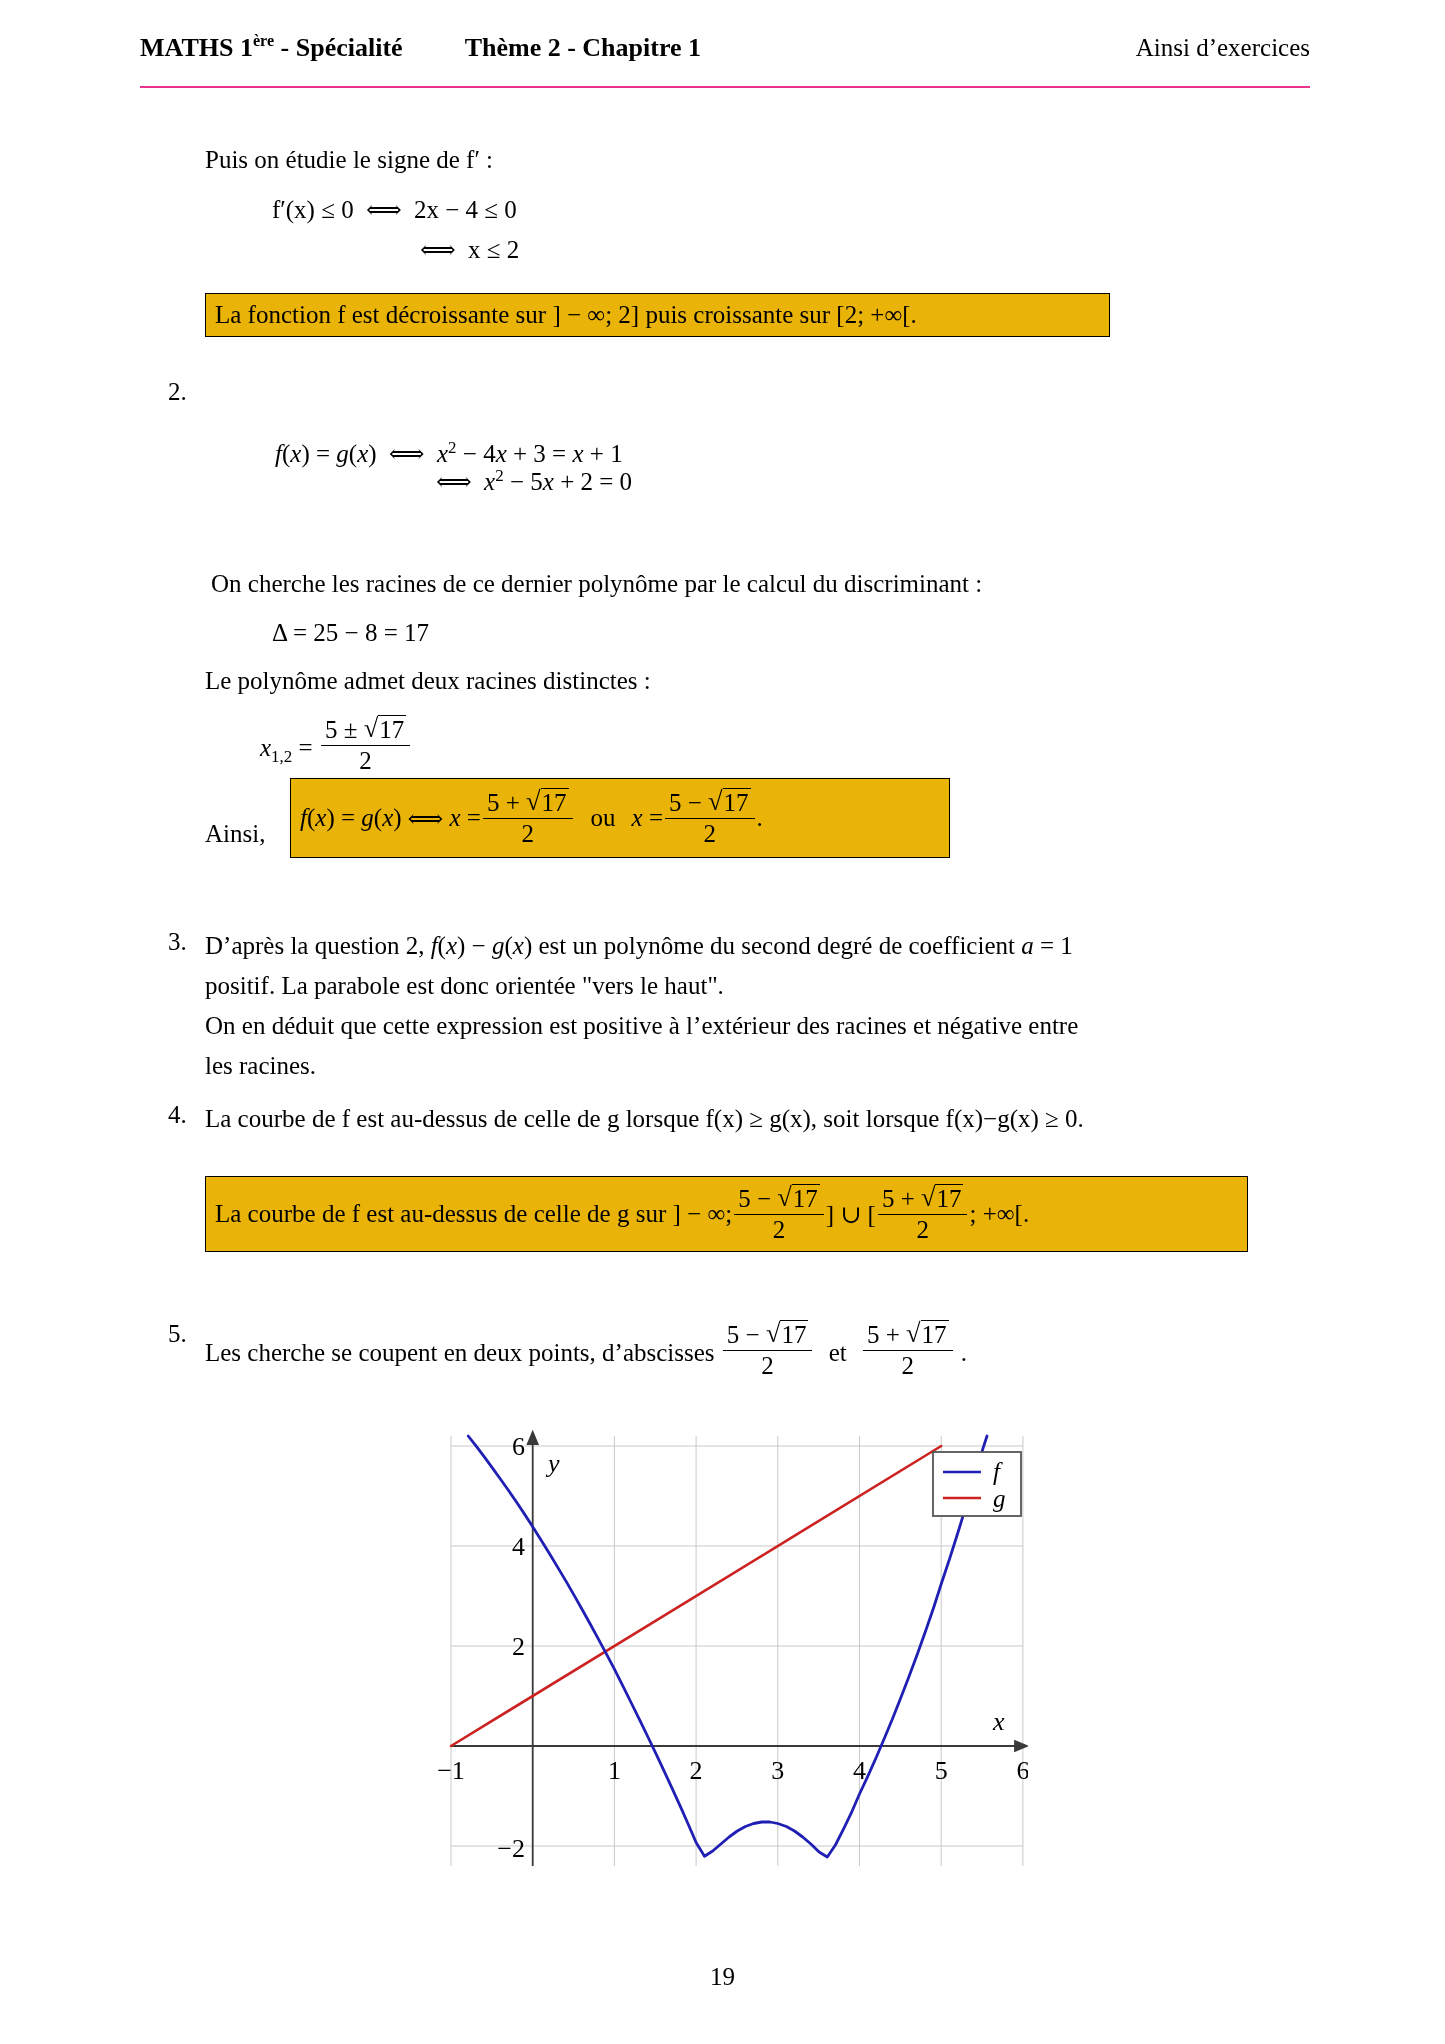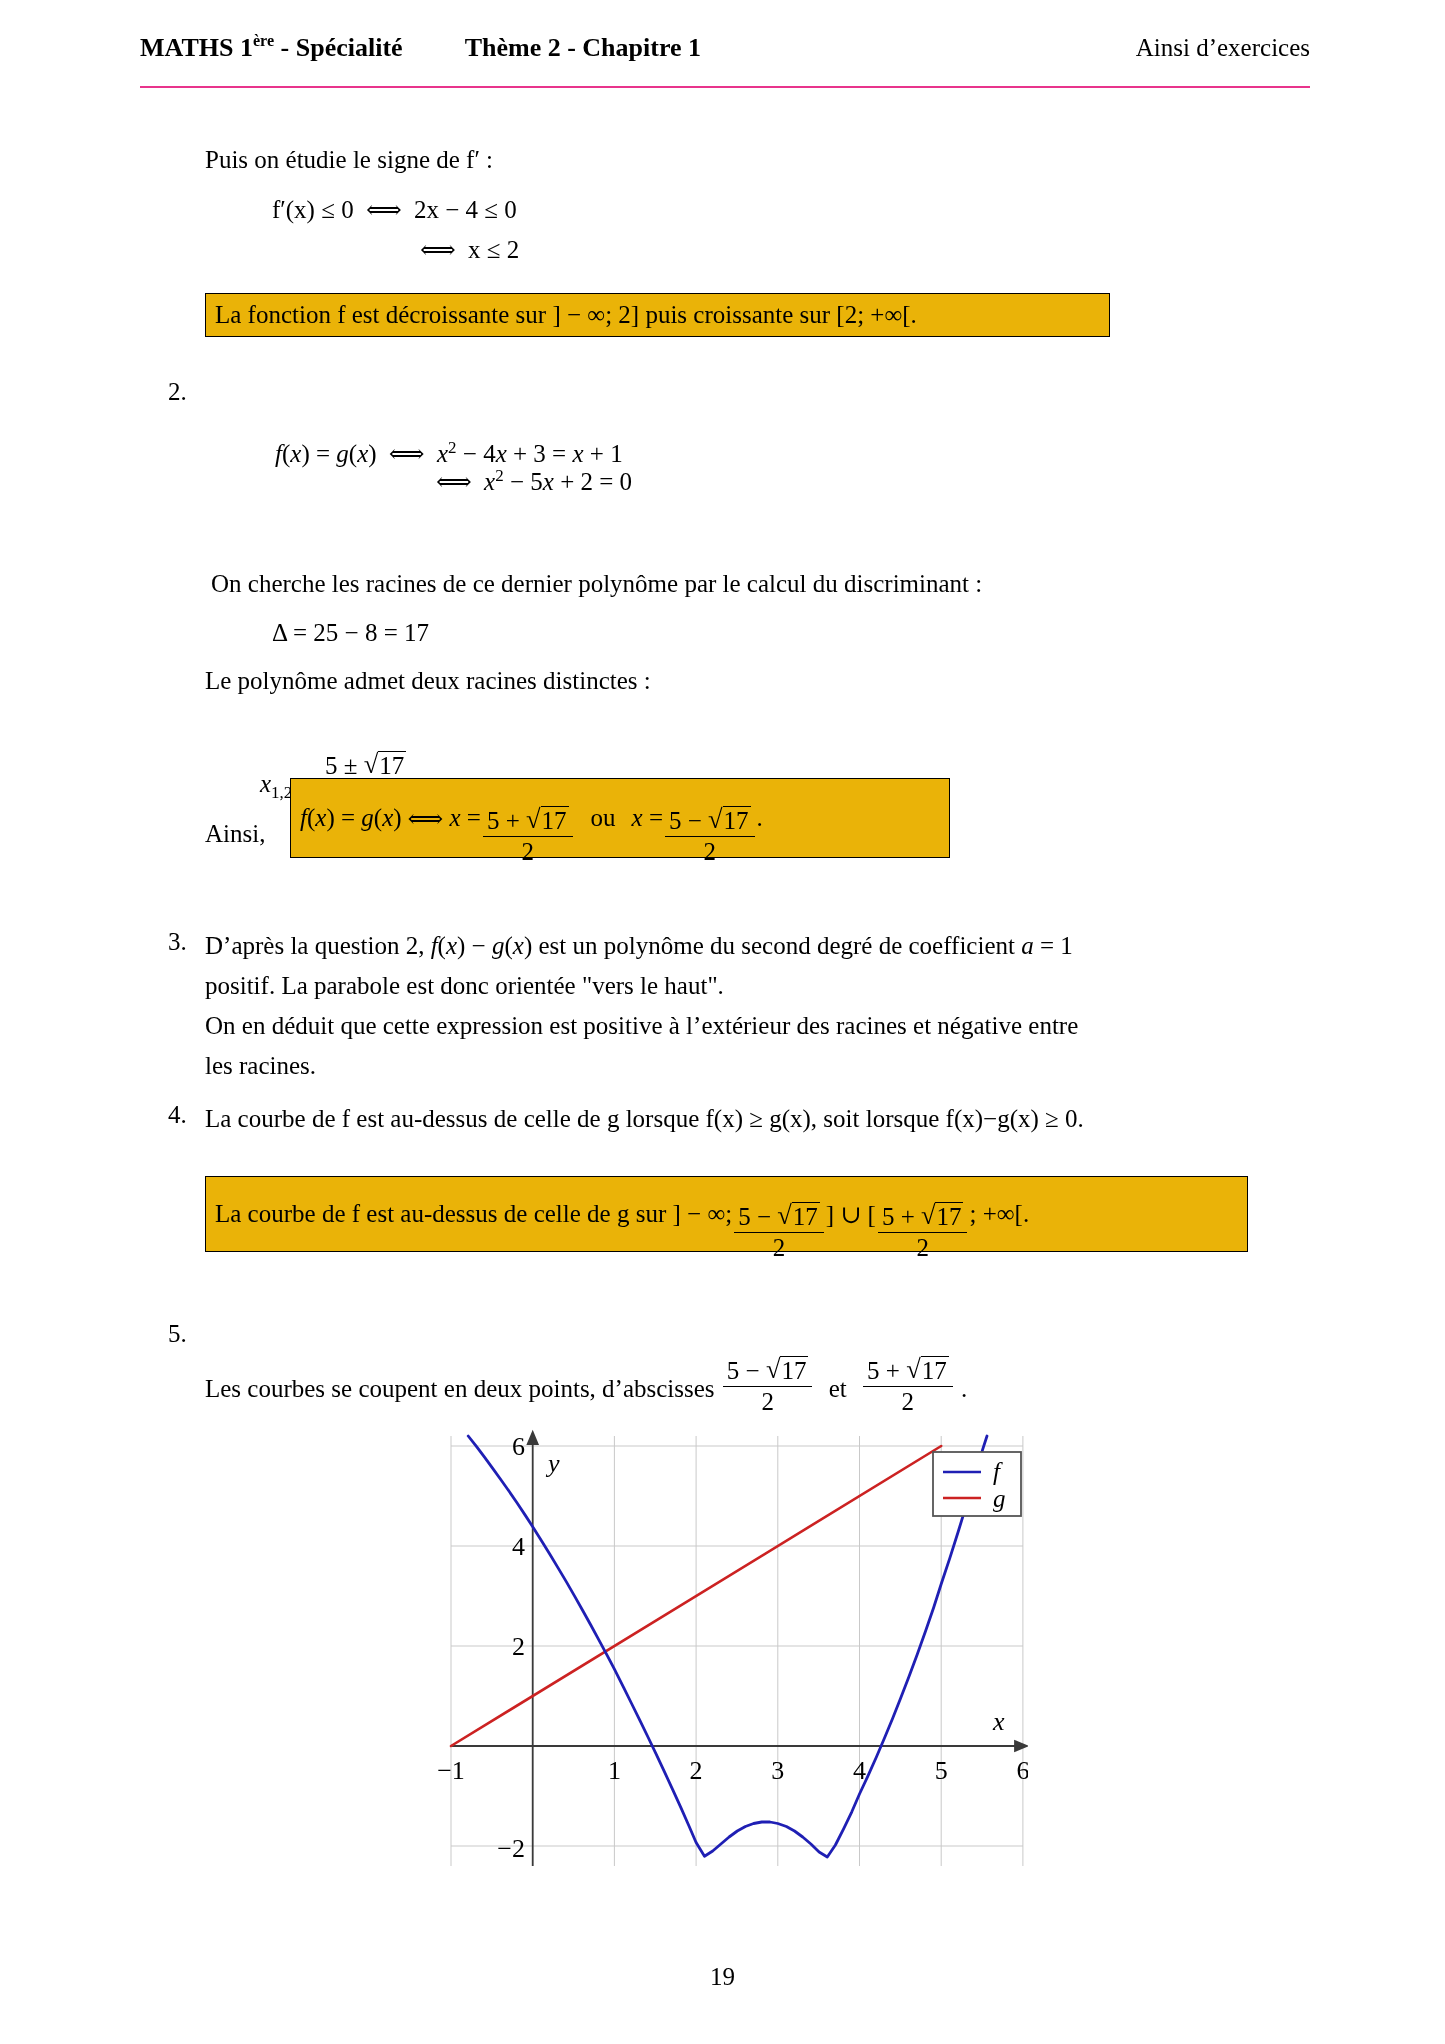--- a/index.html
+++ b/index.html
@@ -75,21 +75,20 @@
     display: inline-block;
     vertical-align: -0.52em;
     text-align: center;
     line-height: 1.12;
     margin: 0 2px;
   }
   .frac .num {
     display: block;
     padding: 0 4px 1px 4px;
     border-bottom: 1.4px solid #000;
-    margin-top: 36px;
   }
   .frac .den {
     display: block;
     padding: 1px 4px 0 4px;
   }
   .sqrt {
     display: inline-block;
     position: relative;
     padding-left: 0.58em;
   }
@@ -248,21 +247,21 @@
     <span>] ∪ [</span>
     <span class="frac">
       <span class="num">5 + <span class="sqrt"><span class="rad">17</span></span></span>
       <span class="den">2</span>
     </span>
     <span>; +∞[.</span>
   </div>
 
   <div class="listnum" style="left:168px; top:1320px;">5.</div>
   <div class="txt" style="left:205px; top:1320px;">
-    <span>Les courbes se coupent en deux points, d’abscisses</span>
+    <span>Les cherche se coupent en deux points, d’abscisses</span>
     <span class="frac">
       <span class="num">5 − <span class="sqrt"><span class="rad">17</span></span></span>
       <span class="den">2</span>
     </span>
     <span style="margin:0 8px;">et</span>
     <span class="frac">
       <span class="num">5 + <span class="sqrt"><span class="rad">17</span></span></span>
       <span class="den">2</span>
     </span>
     <span>.</span>

